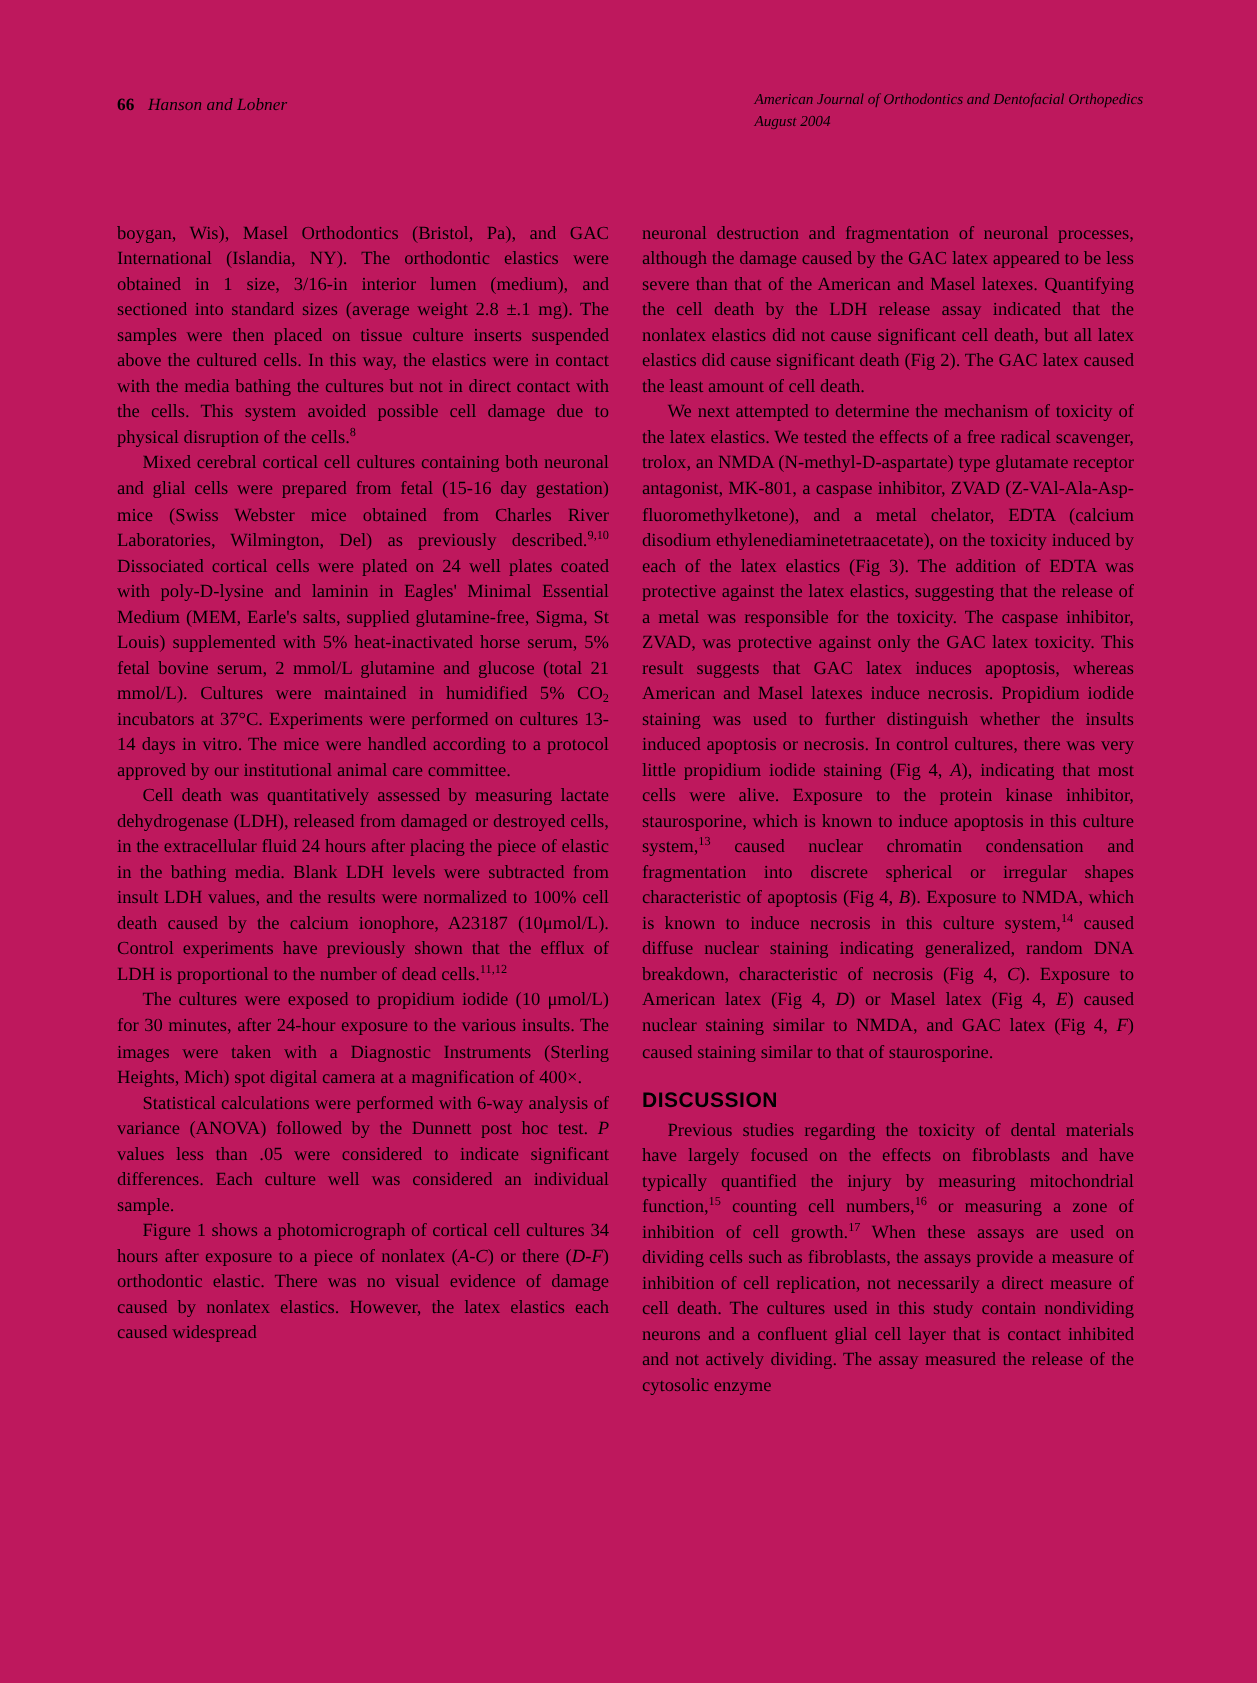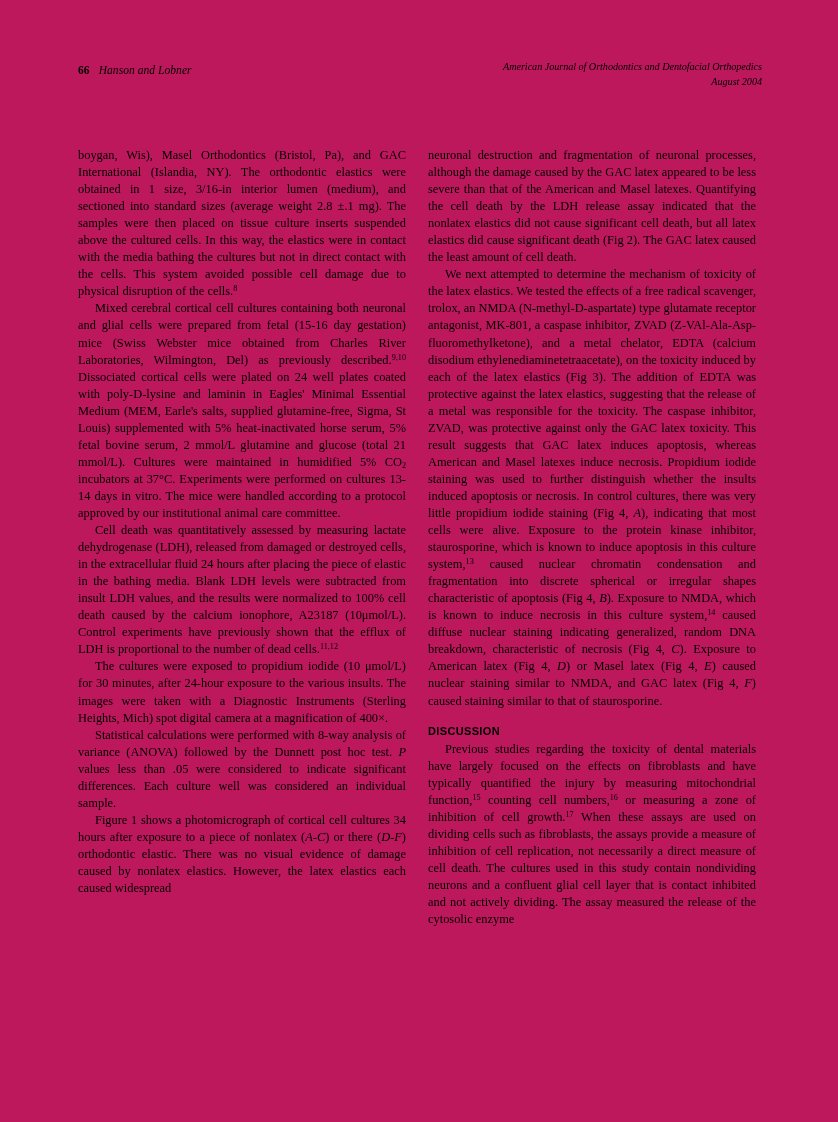--- a/index.html
+++ b/index.html
@@ -47,21 +47,20 @@
   .rh-authors {
     font-style: italic;
     font-size: 11.5px;
     margin-left: 9px;
     letter-spacing: 0.05px;
   }
   .rh-right {
     position: absolute;
     right: 0;
     top: 0;
-    text-align: right;
     font-style: italic;
     font-size: 10.2px;
     line-height: 14.5px;
     letter-spacing: -0.05px;
   }
   .rh-right .rh-journal { display: block; }
   .rh-right .rh-date { display: block; }
 
   
   .columns {
@@ -90,21 +89,21 @@
     hyphens: none;
     word-spacing: 0px;
   }
   p.para.no-indent { text-indent: 0; }
 
   h2.section {
     margin: 0;
     padding-top: 15px;
     padding-bottom: 4px;
     font-family: "Liberation Sans", "DejaVu Sans", sans-serif;
-    font-size: 11px;
+    font-size: 14px;
     font-weight: bold;
     letter-spacing: 0.35px;
     text-align: left;
     text-indent: 0;
   }
 
   sup {
     font-size: 8.2px;
     vertical-align: 4.5px;
     line-height: 0;
@@ -136,21 +135,21 @@
     <div class="col col-left">
 
       <p class="para no-indent"><span>boygan, Wis), Masel Orthodontics (Bristol, Pa), and GAC International (Islandia, NY). The orthodontic elastics were obtained in 1 size, 3/16-in interior lumen (medium), and sectioned into standard sizes (average weight 2.8 ±.1 mg). The samples were then placed on tissue culture inserts suspended above the cultured cells. In this way, the elastics were in contact with the media bathing the cultures but not in direct contact with the cells. This system avoided possible cell damage due to physical disruption of the cells.</span><sup>8</sup></p>
 
       <p class="para"><span>Mixed cerebral cortical cell cultures containing both neuronal and glial cells were prepared from fetal (15-16 day gestation) mice (Swiss Webster mice obtained from Charles River Laboratories, Wilmington, Del) as previously described.</span><sup>9,10</sup><span> Dissociated cortical cells were plated on 24 well plates coated with poly-D-lysine and laminin in Eagles' Minimal Essential Medium (MEM, Earle's salts, supplied glutamine-free, Sigma, St Louis) supplemented with 5% heat-inactivated horse serum, 5% fetal bovine serum, 2 mmol/L glutamine and glucose (total 21 mmol/L). Cultures were maintained in humidified 5% CO</span><sub>2</sub><span> incubators at 37°C. Experiments were performed on cultures 13-14 days in vitro. The mice were handled according to a protocol approved by our institutional animal care committee.</span></p>
 
       <p class="para"><span>Cell death was quantitatively assessed by measuring lactate dehydrogenase (LDH), released from damaged or destroyed cells, in the extracellular fluid 24 hours after placing the piece of elastic in the bathing media. Blank LDH levels were subtracted from insult LDH values, and the results were normalized to 100% cell death caused by the calcium ionophore, A23187 (10μmol/L). Control experiments have previously shown that the efflux of LDH is proportional to the number of dead cells.</span><sup>11,12</sup></p>
 
       <p class="para"><span>The cultures were exposed to propidium iodide (10 μmol/L) for 30 minutes, after 24-hour exposure to the various insults. The images were taken with a Diagnostic Instruments (Sterling Heights, Mich) spot digital camera at a magnification of 400×.</span></p>
 
-      <p class="para"><span>Statistical calculations were performed with 8-way analysis of variance (ANOVA) followed by the Dunnett post hoc test. </span><i>P</i><span> values less than .05 were considered to indicate significant differences. Each culture well was considered an individual sample.</span></p>
+      <p class="para"><span>Statistical calculations were performed with 6-way analysis of variance (ANOVA) followed by the Dunnett post hoc test. </span><i>P</i><span> values less than .05 were considered to indicate significant differences. Each culture well was considered an individual sample.</span></p>
 
 
       <p class="para"><span>Figure 1 shows a photomicrograph of cortical cell cultures 34 hours after exposure to a piece of nonlatex (</span><i>A-C</i><span>) or there (</span><i>D-F</i><span>) orthodontic elastic. There was no visual evidence of damage caused by nonlatex elastics. However, the latex elastics each caused widespread</span></p>
 
     </div>
 
     <div class="col col-right">
 
       <p class="para no-indent"><span>neuronal destruction and fragmentation of neuronal processes, although the damage caused by the GAC latex appeared to be less severe than that of the American and Masel latexes. Quantifying the cell death by the LDH release assay indicated that the nonlatex elastics did not cause significant cell death, but all latex elastics did cause significant death (Fig 2). The GAC latex caused the least amount of cell death.</span></p>
 

